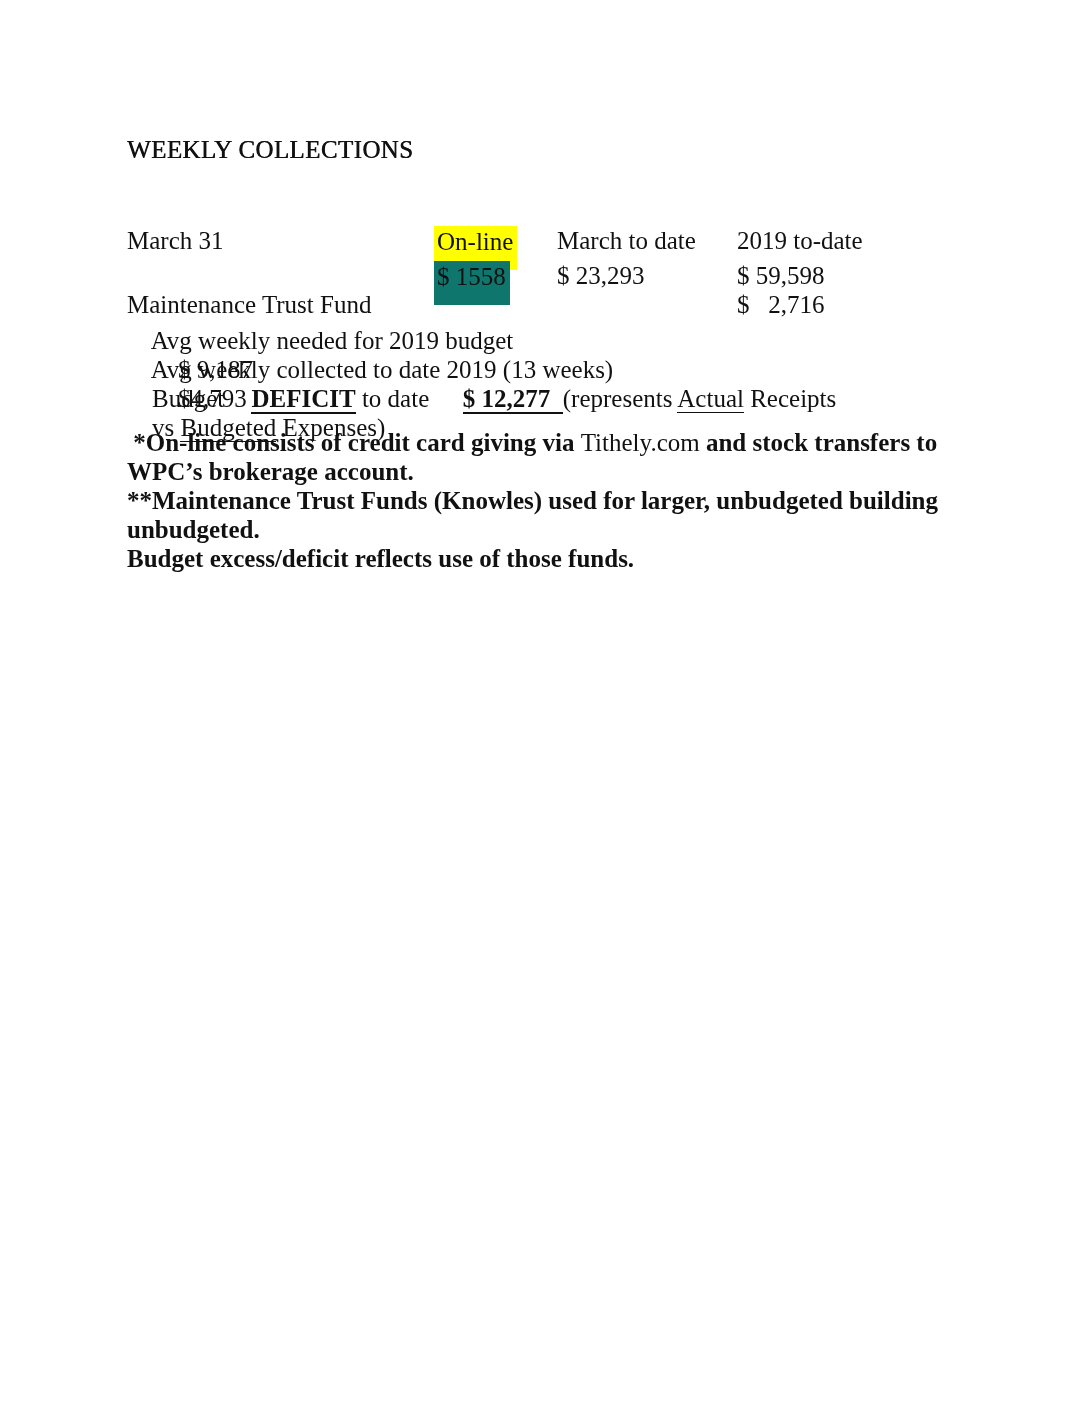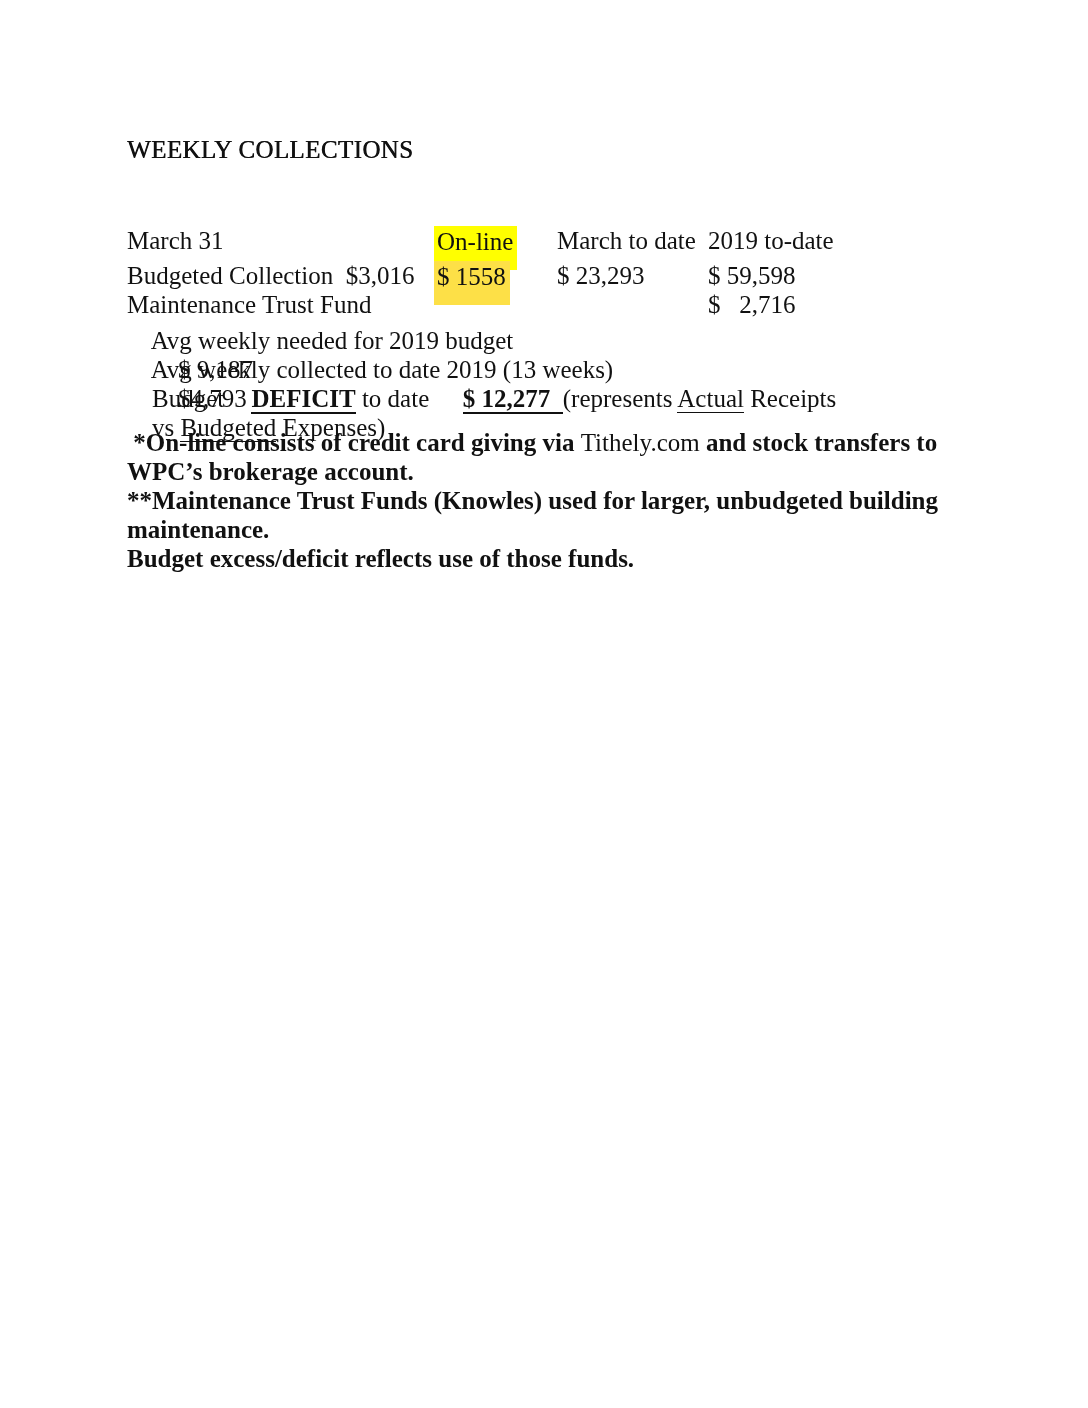--- a/index.html
+++ b/index.html
@@ -33,21 +33,21 @@
     position: absolute;
     top: 0;
     white-space: pre;
     font-size: 25px;
     line-height: 29px;
     margin-top: 36px;
   }
   .c1 { left: 0; }
   .c2 { left: 307px; }
   .c3 { left: 430px; }
-  .c4 { left: 581px; }
+  .c4 { left: 610px; }
   .hl { padding: 1px 4px 14px 3px; }
   .val { margin-left: 26px; }
   .b { font-weight: bold; }
   .u  { border-bottom: 2px solid currentColor; margin-left: 21px; }
   .u-thin { border-bottom: 1.5px solid currentColor; }
   .notes { position: absolute; left: 127px; top: 428px; font-weight: bold; }
   .notes .nline {
     white-space: pre;
     font-size: 25px;
     line-height: 29px;
@@ -63,22 +63,21 @@
 
   <div>
     <div class="row" style="top:190px">
       <span class="cell c1">March 31</span>
       <span class="cell c2 hl" style="background-color: rgb(255, 255, 0);">On-line</span>
       <span class="cell c3">March to date</span>
       <span class="cell c4">2019 to-date</span>
     </div>
 
     <div class="row" style="top:225px">
-      <span class="cell c1">Budgeted Collection  $3,016</span>
-      <span class="cell c2 hl" style="background-color: #fde047;">$ 1558</span>
+      <span class="cell c2 hl" style="background-color: #0f766e;">$ 1558</span>
       <span class="cell c3">$ 23,293</span>
       <span class="cell c4">$ 59,598</span>
     </div>
 
     <div class="row" style="top:254px">
       <span class="cell c1">Maintenance Trust Fund</span>
       <span class="cell c4">$   2,716</span>
     </div>
   </div>
 
@@ -97,17 +96,17 @@
   </div>
 
   <div class="line" style="top:384px">
     <span>vs </span><span class="u-thin">Budgeted</span><span> Expenses)</span>
   </div>
 
   <div class="notes">
     <div class="nline"><span> *On-line consists of credit card giving via </span><span class="reg">Tithely.com</span><span> and stock transfers to</span></div>
     <div class="nline">WPC’s brokerage account.</div>
     <div class="nline">**Maintenance Trust Funds (Knowles) used for larger, unbudgeted building</div>
-    <div class="nline">maintenance.</div>
+    <div class="nline">unbudgeted.</div>
     <div class="nline">Budget excess/deficit reflects use of those funds.</div>
   </div>
 
 </div>
 
 </body></html>

